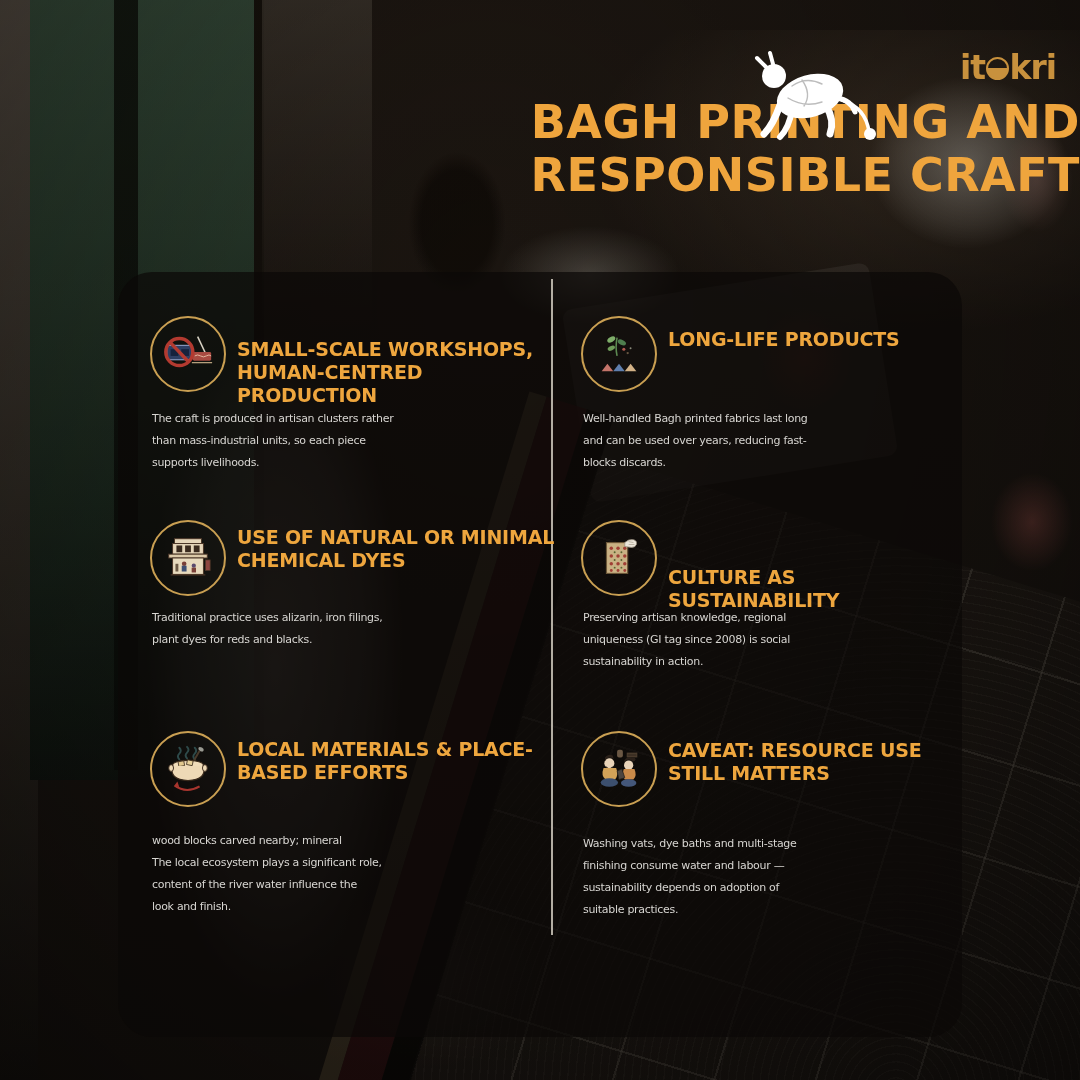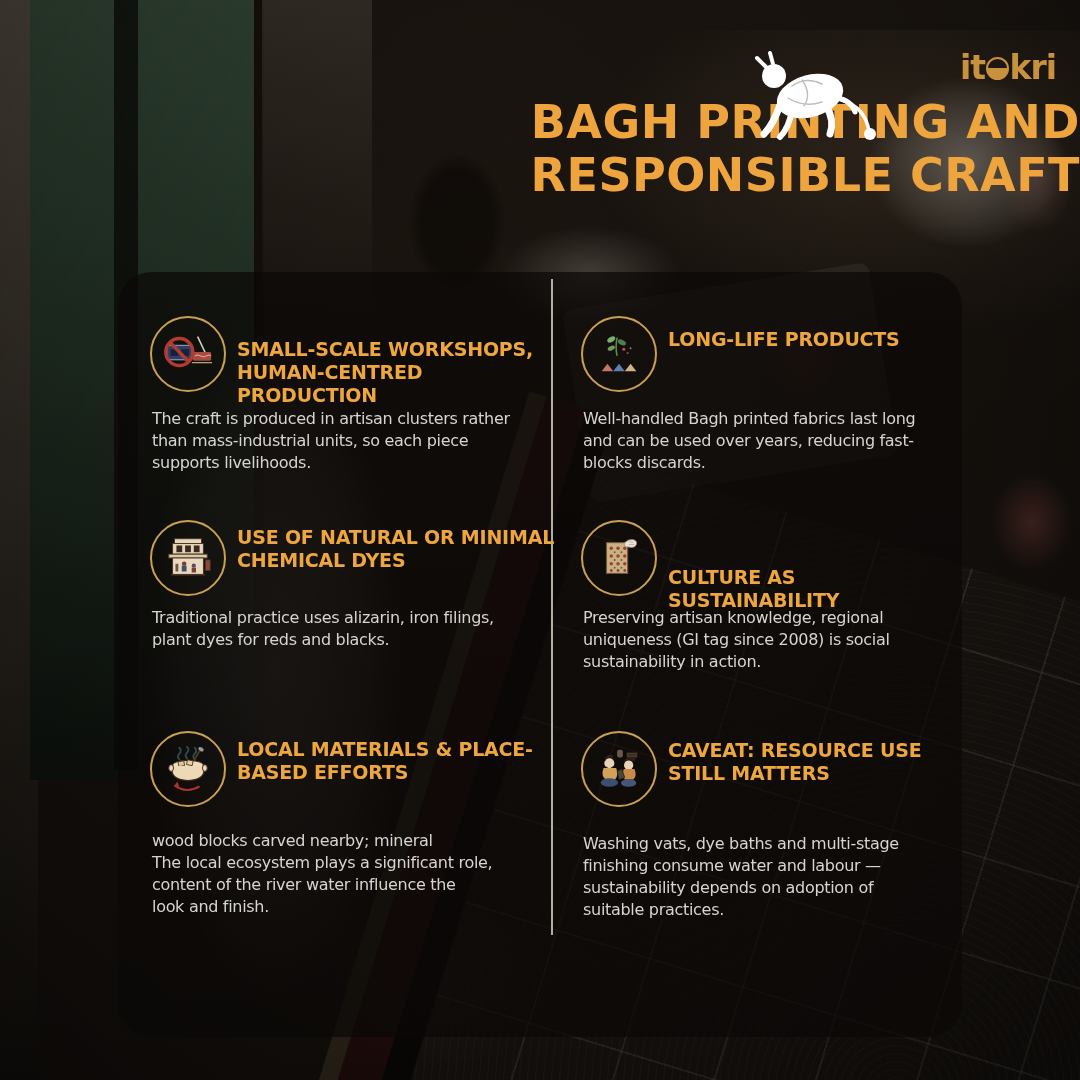--- a/index.html
+++ b/index.html
@@ -66,21 +66,21 @@
     margin:0 .02em;vertical-align:-0.02em;}
   .goat{position:absolute;left:742px;top:50px;width:142px;height:118px;}
 
   
   .cell{position:absolute;width:400px;}
   .icon-circle{position:absolute;left:0;top:0;width:72px;height:72px;border-radius:50%;
     border:2px solid #C99F52;display:flex;align-items:center;justify-content:center;}
   .icon-circle svg{width:54px;height:54px;}
   .heading{position:absolute;left:87px;margin:0;color:#EEA63E;font-size:19px;font-weight:bold;
     line-height:23px;letter-spacing:-.2px;white-space:nowrap;}
-  .bodytext{position:absolute;left:2px;color:#D7D5D1;font-size:16px;line-height:22px;
+  .bodytext{position:absolute;left:2px;color:#D7D5D1;font-size:11px;line-height:22px;
     letter-spacing:-.3px;white-space:nowrap;}
 </style>
 </head>
 <body>
 
 <div id="page">
 
   <div class="ph wall-left"></div>
   <div class="ph door"></div>
   <div class="ph door-stripe"></div>

